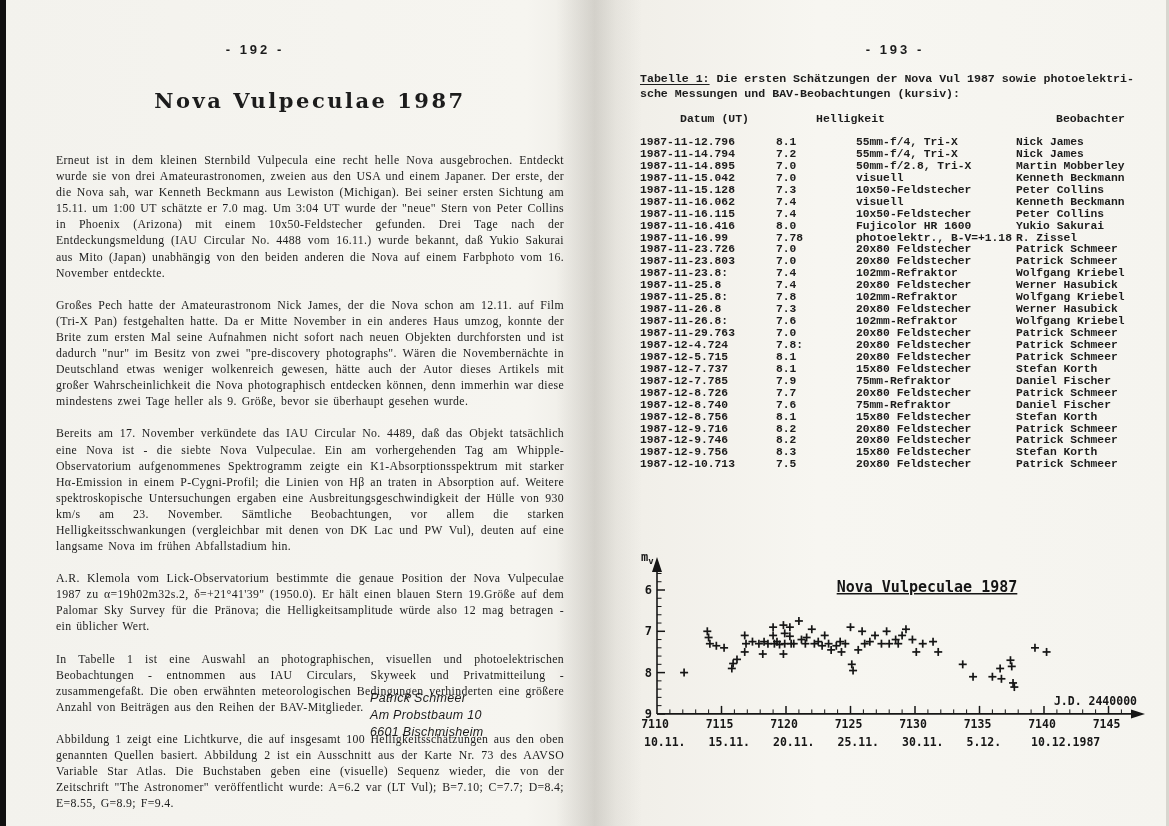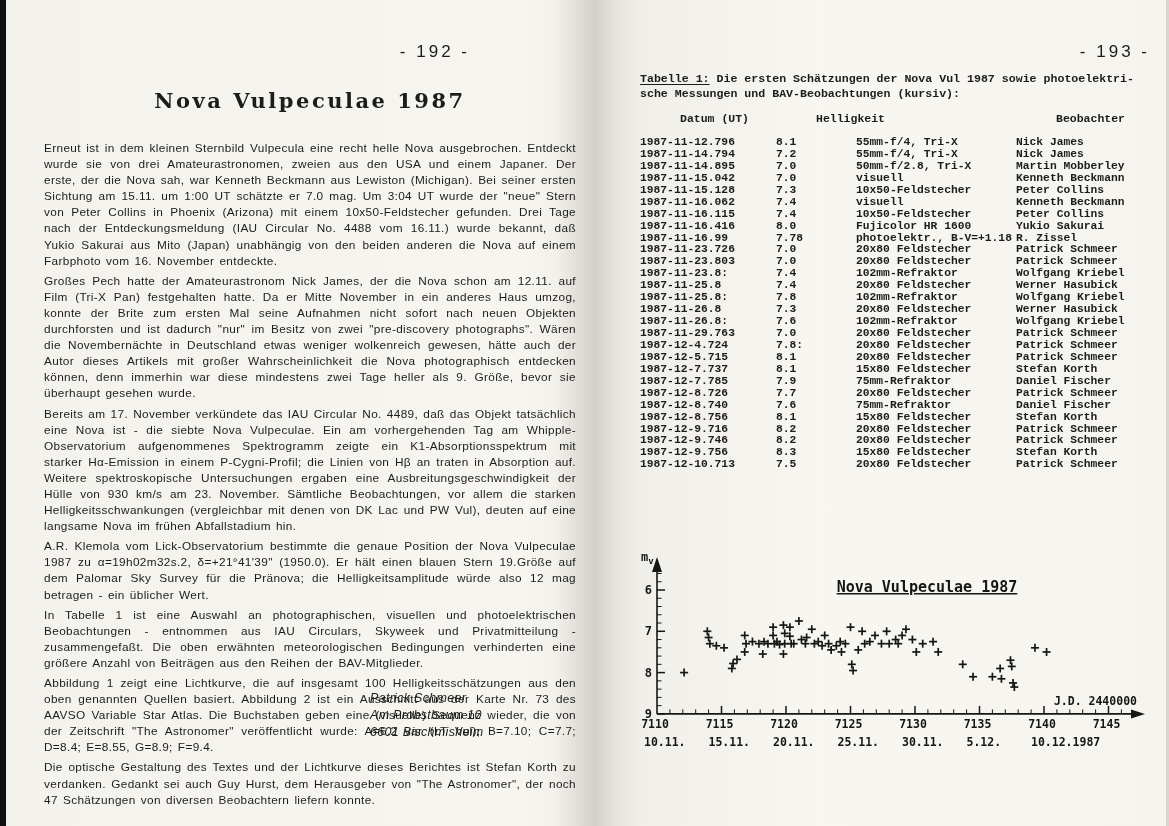--- a/index.html
+++ b/index.html
@@ -8,28 +8,28 @@
     background:linear-gradient(90deg,#f3f2ed 0%,#f6f5f0 45%,#eceae4 51%,#f1efe9 55%,#f7f6f1 70%,#f5f4ef 100%);
     font-family:"Liberation Sans",sans-serif;color:#1c1c1c;
   }
   .edge-left{position:absolute;left:0;top:0;width:6px;height:826px;background:#101010;}
   .edge-right{position:absolute;right:0;top:0;width:3px;height:826px;background:#d8d6cf;}
   .gutter{position:absolute;left:556px;top:0;width:86px;height:826px;
     background:linear-gradient(90deg,rgba(60,55,45,0) 0%,rgba(60,55,45,0.14) 45%,rgba(60,55,45,0.05) 70%,rgba(60,55,45,0) 100%);}
   .page{position:absolute;top:0;}
   .page-left{left:40px;width:540px;height:826px;}
   .page-right{left:640px;width:510px;height:826px;}
-  .pagenum{position:absolute;top:42px;left:0;right:0;text-align:right;
-    font-size:17px;font-weight:normal;letter-spacing:3px;}
+  .pagenum{position:absolute;top:42px;left:0;right:0;text-align:center;
+    font-size:13px;font-weight:bold;letter-spacing:3px;}
   .page-left .pagenum{right:110px;}
   .doc-title{position:absolute;top:88px;left:0;right:0;margin:0;text-align:center;
     font-family:"DejaVu Serif",serif;font-size:21px;font-weight:bold;letter-spacing:2.5px;}
   .bodytext{position:absolute;top:136px;left:0;width:540px;
     font-size:11.8px;line-height:16.1px;letter-spacing:0.35px;word-spacing:1.5px;text-align:justify;}
-  .bodytext p{margin:4px;}
+  .bodytext p{margin:16px;font-family:Liberation Serif, serif;}
   .signature{position:absolute;top:690px;left:330px;font-style:italic;
     font-size:12.5px;line-height:17px;letter-spacing:0.3px;}
   .tbl-caption{position:absolute;top:72px;left:0;font-size:11.6px;line-height:14.6px;
     font-family:"Liberation Mono","DejaVu Sans Mono",monospace;font-weight:bold;white-space:nowrap;}
   .tbl-caption .u{text-decoration:underline;text-underline-offset:2px;}
   .thead{position:absolute;top:112px;left:0;width:510px;height:13px;
     font-family:"Liberation Mono","DejaVu Sans Mono",monospace;font-size:11.5px;font-weight:bold;}
   .thead span{position:absolute;top:0;white-space:nowrap;margin-left:40px;}
   .th-datum{left:0;} .th-hell{left:136px;text-align:right;} .th-beob{left:376px;text-align:center;}
   .trows{position:absolute;top:137px;left:0;width:510px;

